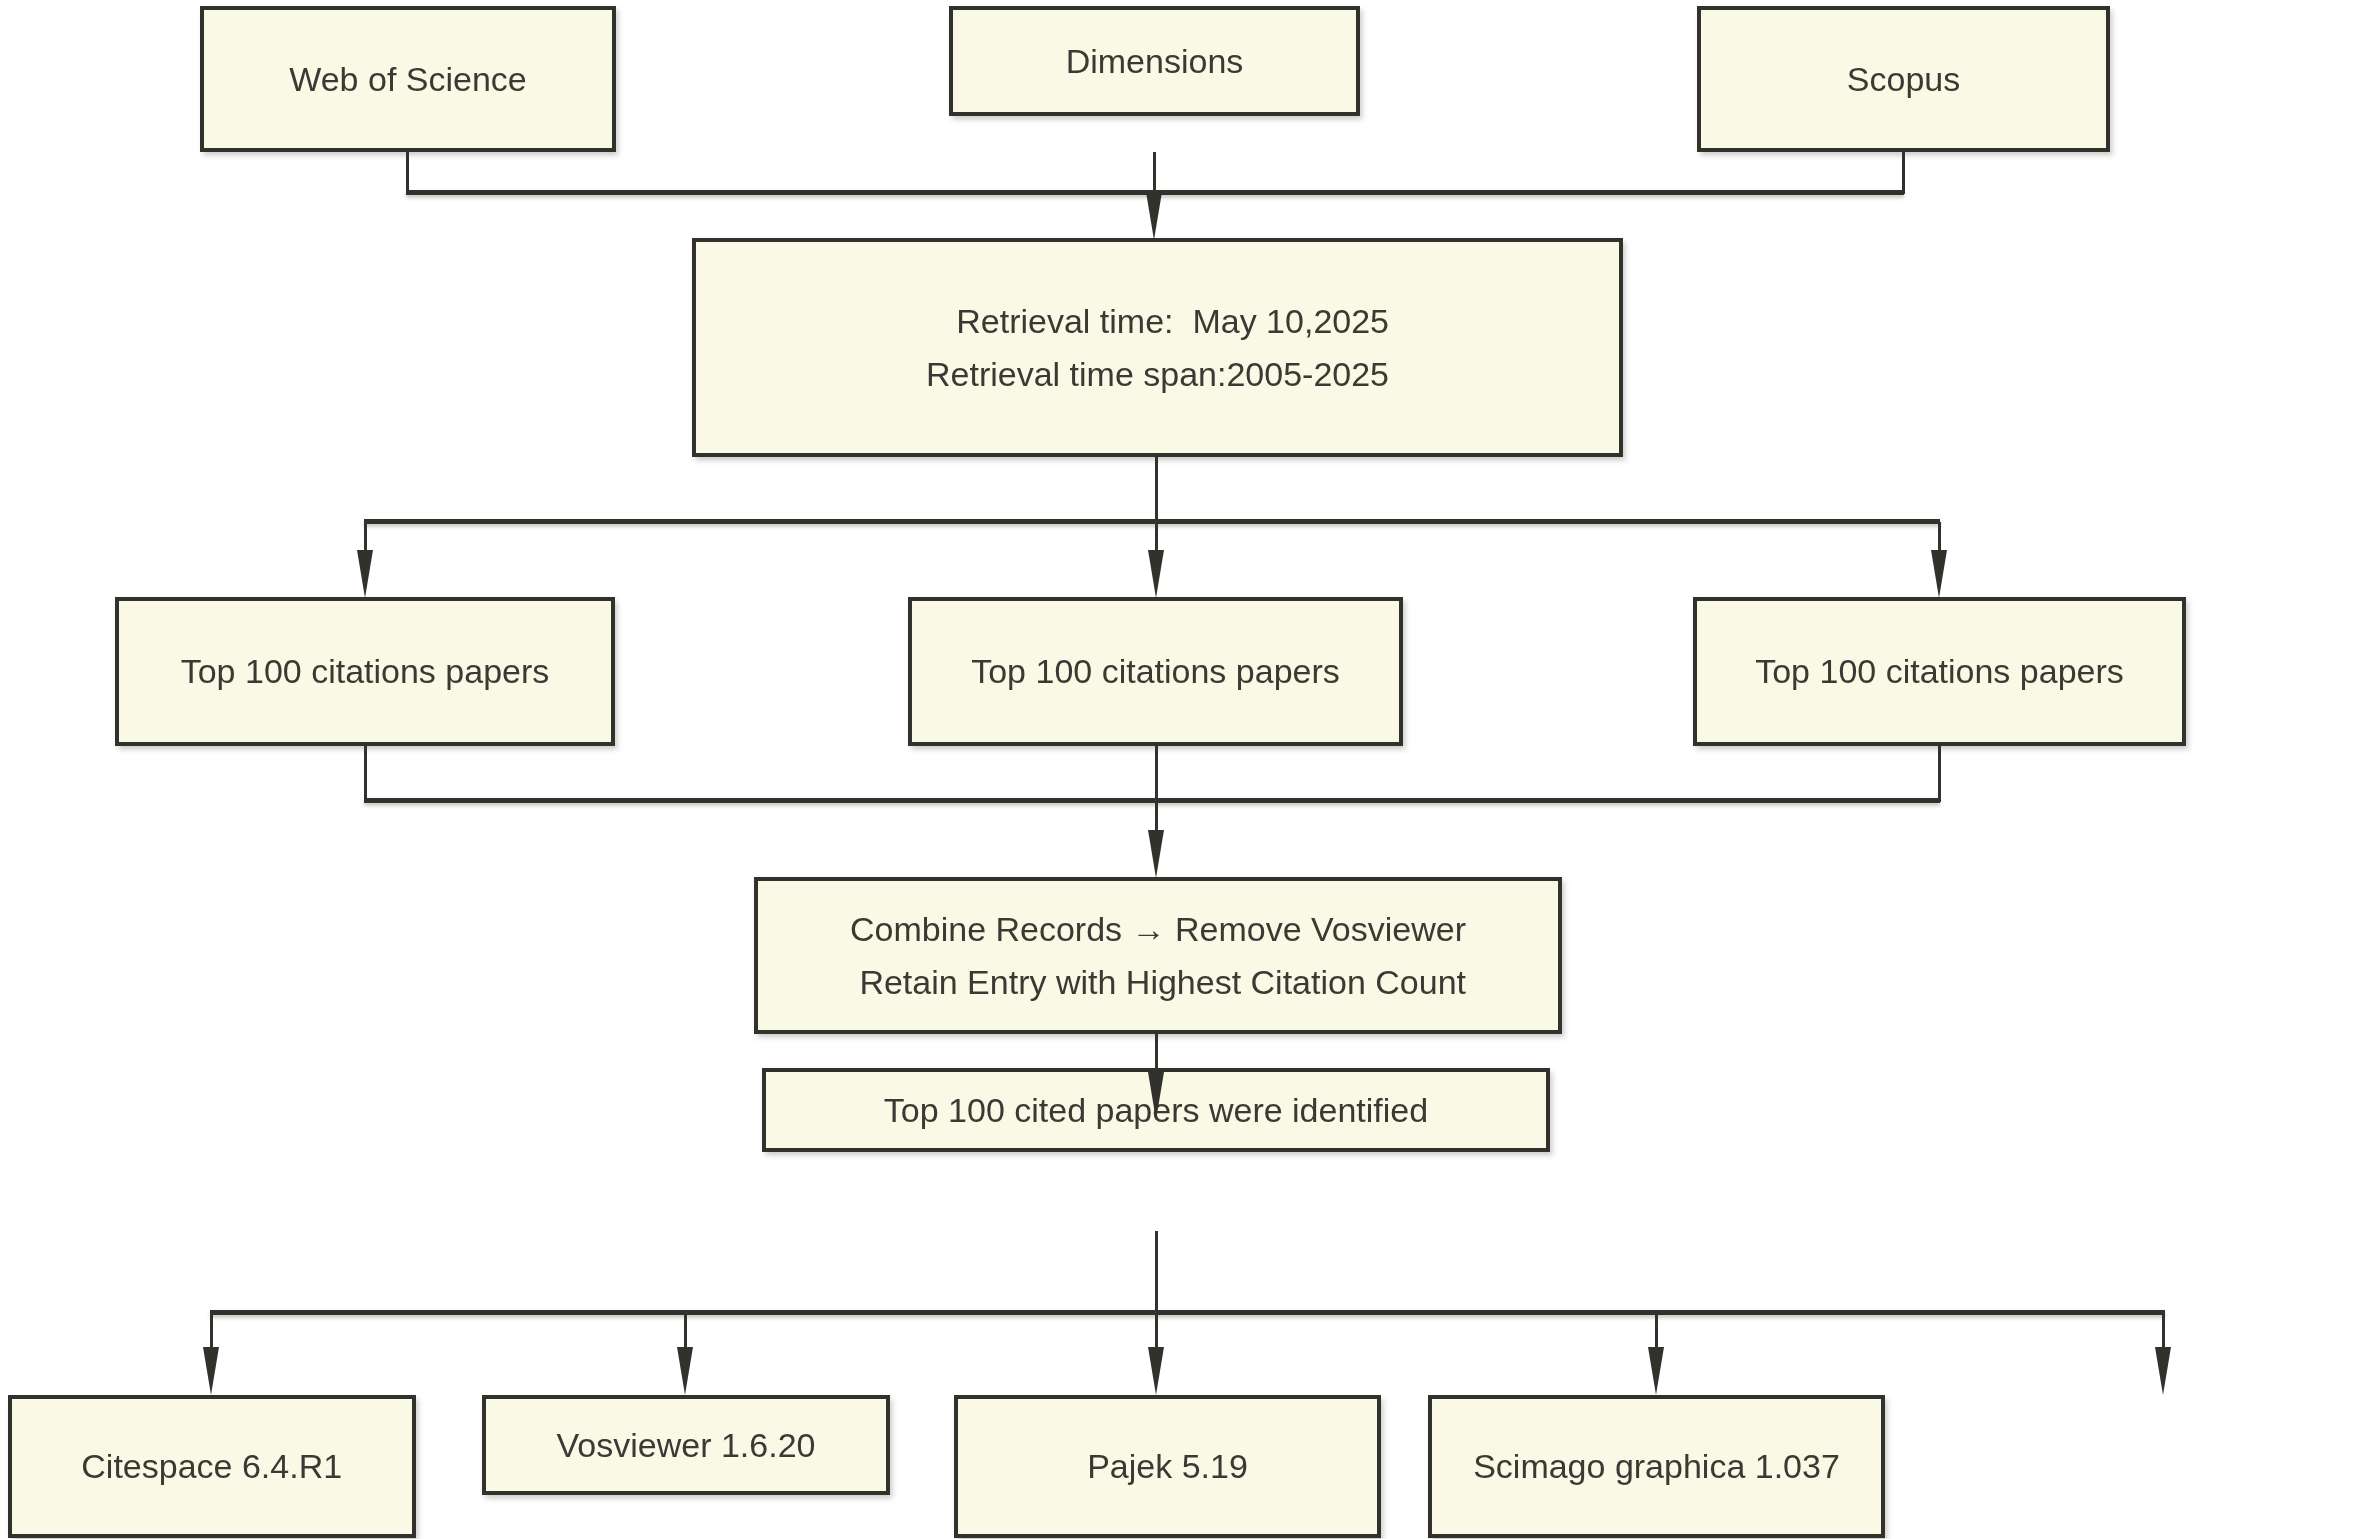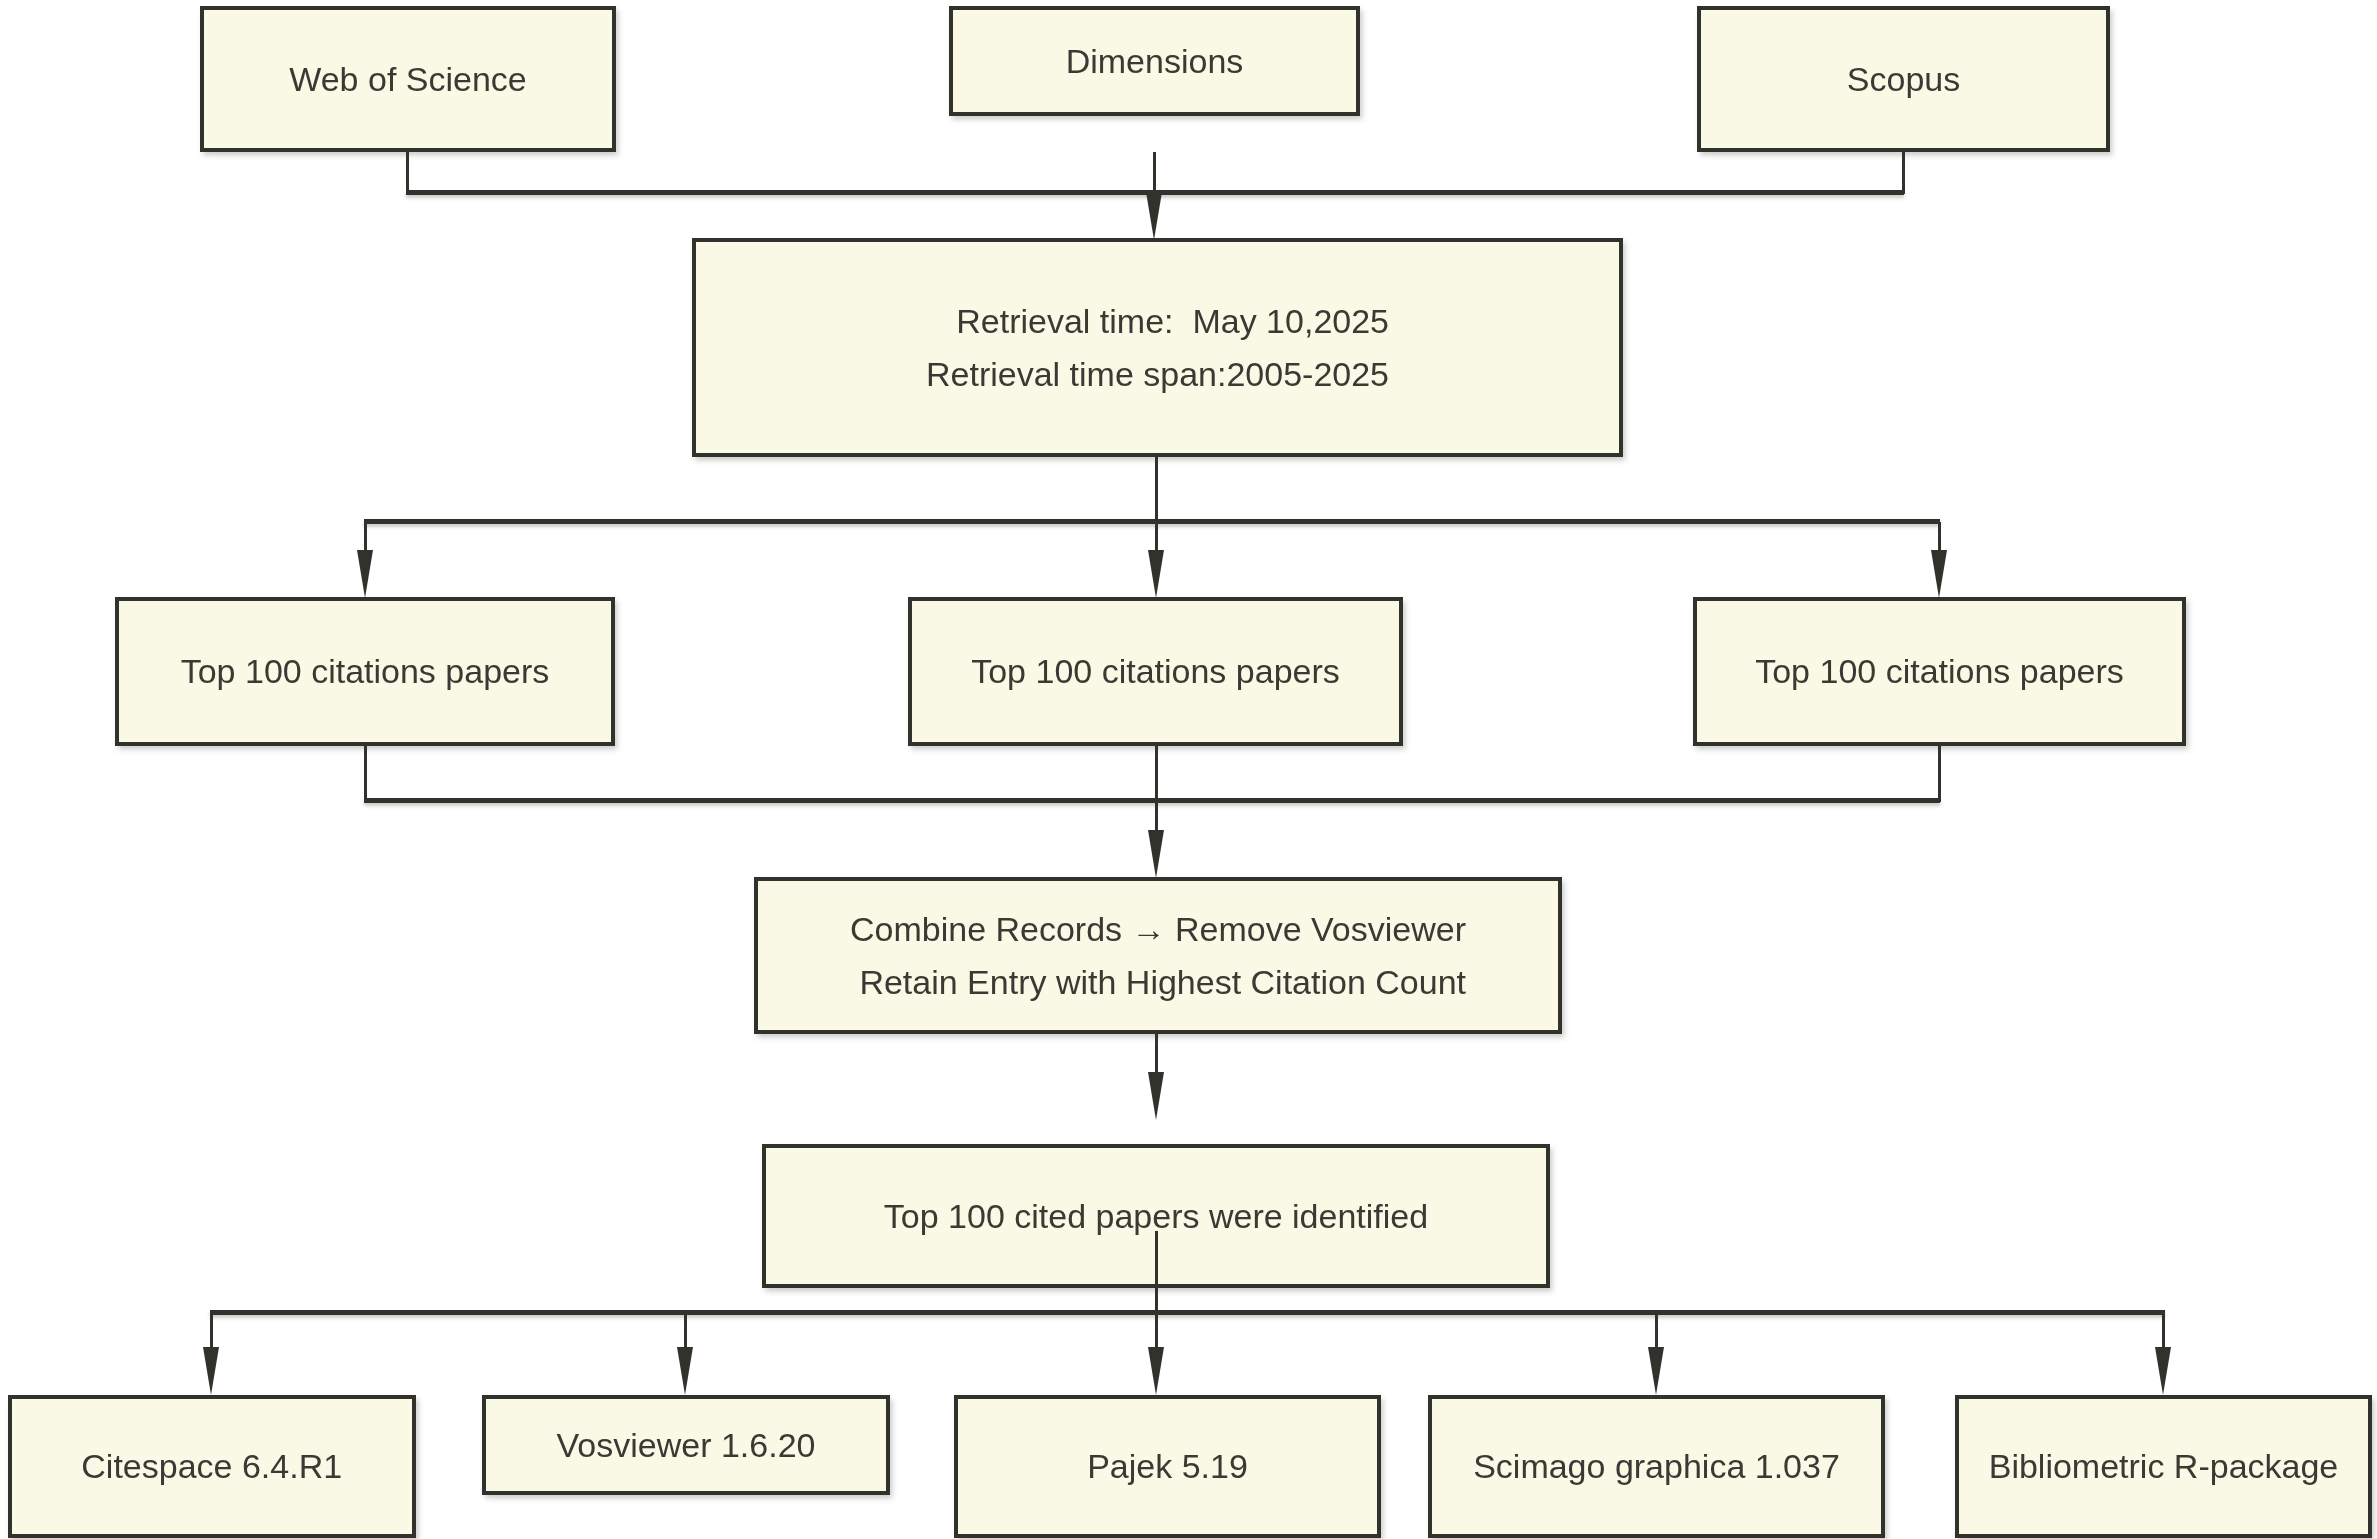--- a/index.html
+++ b/index.html
@@ -62,43 +62,40 @@
 
   <div class="node" style="left:1693px;top:597px;width:493px;height:149px">
     <span class="label">Top 100 citations papers</span>
   </div>
 
   <div class="node" style="left:754px;top:877px;width:808px;height:157px">
     <span class="label">Combine Records → Remove Vosviewer
 Retain Entry with Highest Citation Count</span>
   </div>
 
-  <div class="node" style="left:762px;top:1144px;width:788px;height:144px">
+  <div class="node" style="left:762px;top:1068px;width:788px;height:84px">
     <span class="label">Top 100 cited papers were identified</span>
   </div>
 
   <div class="node" style="left:7.7px;top:1395px;width:408px;height:143px">
     <span class="label">Citespace 6.4.R1</span>
   </div>
 
   <div class="node" style="left:482px;top:1395px;width:408px;height:100px">
     <span class="label">Vosviewer 1.6.20</span>
   </div>
 
   <div class="node" style="left:954px;top:1395px;width:427px;height:143px">
     <span class="label">Pajek 5.19</span>
   </div>
 
   <div class="node" style="left:1428px;top:1395px;width:457px;height:143px">
     <span class="label">Scimago graphica 1.037</span>
   </div>
 
-  <div class="node" style="left:1955px;top:1395px;width:417px;height:143px">
-    <span class="label">Bibliometric R-package</span>
-  </div>
 
   <div class="vline" style="left:406px;top:152px;height:42px"></div>
   <div class="vline" style="left:1902px;top:152px;height:42px"></div>
   <div class="hline" style="left:406px;top:190px;width:1498px"></div>
   <div class="vline" style="left:1153px;top:152px;height:44px"></div>
   <div class="arrowhead" style="left:1146px;top:192px"></div>
 
   <div class="vline" style="left:1155px;top:457px;height:99px"></div>
   <div class="hline" style="left:364px;top:519px;width:1576px"></div>
   <div class="vline" style="left:364px;top:522px;height:34px"></div>

